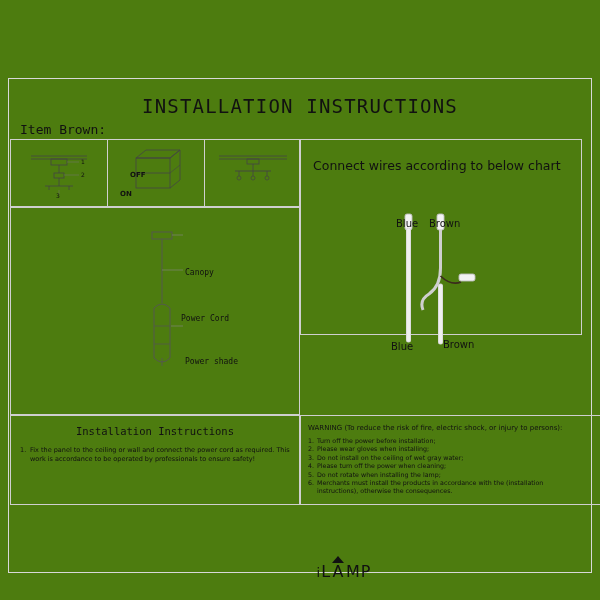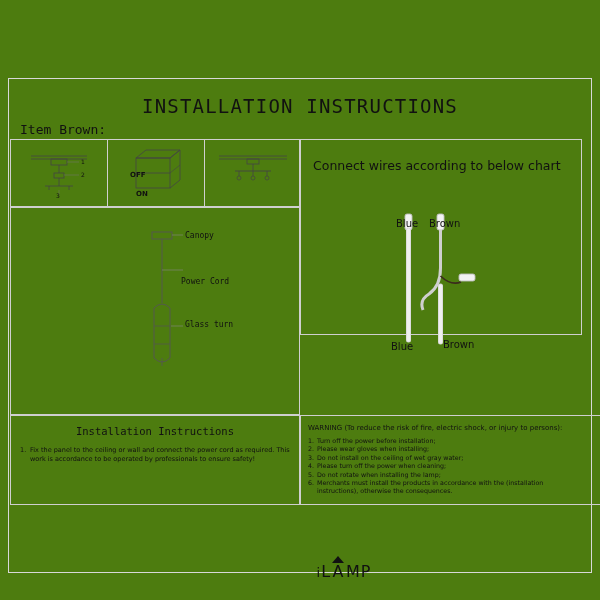--- a/index.html
+++ b/index.html
@@ -92,20 +92,21 @@
     height: 208px;
     border: 1px solid #cfcfcf;
     box-sizing: border-box;
   }
   .lamp-label {
     position: absolute;
     font-family: "DejaVu Sans Mono", monospace;
     font-size: 8px;
     color: #111;
     white-space: nowrap;
+    margin-top: 37px;
   }
 
   
   .wire-panel {
     position: absolute;
     left: 300px;
     top: 139px;
     width: 282px;
     height: 196px;
     border: 1px solid #cfcfcf;
@@ -266,21 +267,21 @@
 
     <div class="thumb">
       <svg width="96" height="66" viewBox="0 0 96 66">
         <polygon points="28,18 62,18 72,10 38,10" fill="none" stroke="#444" stroke-width="0.8"></polygon>
         <rect x="28" y="18" width="34" height="30" fill="none" stroke="#444" stroke-width="0.8"></rect>
         <polyline points="62,18 72,10 72,40 62,48" fill="none" stroke="#444" stroke-width="0.8"></polyline>
         <line x1="28" y1="33" x2="62" y2="33" stroke="#444" stroke-width="0.8"></line>
         <line x1="62" y1="33" x2="72" y2="25" stroke="#444" stroke-width="0.6"></line>
       </svg>
       <span class="onoff-label" style="left:22px; top:4px;margin-top:27px;">OFF</span>
-      <span class="onoff-label" style="left:28px; top:50px;">ON</span>
+      <span class="onoff-label" style="left:12px; top:50px;">ON</span>
     </div>
 
     <div class="thumb">
       <svg width="96" height="66" viewBox="0 0 96 66">
         <line x1="14" y1="16" x2="82" y2="16" stroke="#444" stroke-width="0.8"></line>
         <line x1="14" y1="19" x2="82" y2="19" stroke="#444" stroke-width="0.8"></line>
         <rect x="42" y="19" width="12" height="5" fill="none" stroke="#444" stroke-width="0.8"></rect>
         <line x1="48" y1="24" x2="48" y2="31" stroke="#444" stroke-width="0.8"></line>
         <line x1="30" y1="31" x2="66" y2="31" stroke="#444" stroke-width="0.9"></line>
         <line x1="34" y1="31" x2="34" y2="36" stroke="#444" stroke-width="0.8"></line>
@@ -303,21 +304,21 @@
       <line x1="143" y1="118" x2="159" y2="118" stroke="#555" stroke-width="0.7"></line>
       <line x1="143" y1="136" x2="159" y2="136" stroke="#555" stroke-width="0.7"></line>
       <line x1="151" y1="150" x2="151" y2="158" stroke="#555" stroke-width="0.8"></line>
 
       <line x1="161" y1="27" x2="172" y2="27" stroke="#888" stroke-width="0.6"></line>
       <line x1="151" y1="62" x2="172" y2="62" stroke="#888" stroke-width="0.6"></line>
       <line x1="160" y1="118" x2="172" y2="118" stroke="#888" stroke-width="0.6"></line>
     </svg>
     <span class="lamp-label" style="left:174px; top:23px;">Canopy</span>
     <span class="lamp-label" style="left:170px; top:69px;">Power Cord</span>
-    <span class="lamp-label" style="left:174px; top:112px;">Glass turn</span>
+    <span class="lamp-label" style="left:174px; top:112px;">Power shade</span>
   </div>
 
   <div class="wire-panel">
     <div class="wire-heading">Connect wires according to below chart</div>
 
     <svg width="280" height="220" viewBox="0 0 280 220" style="position:absolute;left:0;top:50px;">
 
       <rect x="104" y="24" width="7" height="16" rx="2" fill="#f2f2f2" stroke="#bdbdbd" stroke-width="0.9"></rect>
       <rect x="136" y="24" width="7" height="16" rx="2" fill="#f2f2f2" stroke="#bdbdbd" stroke-width="0.9"></rect>
 

